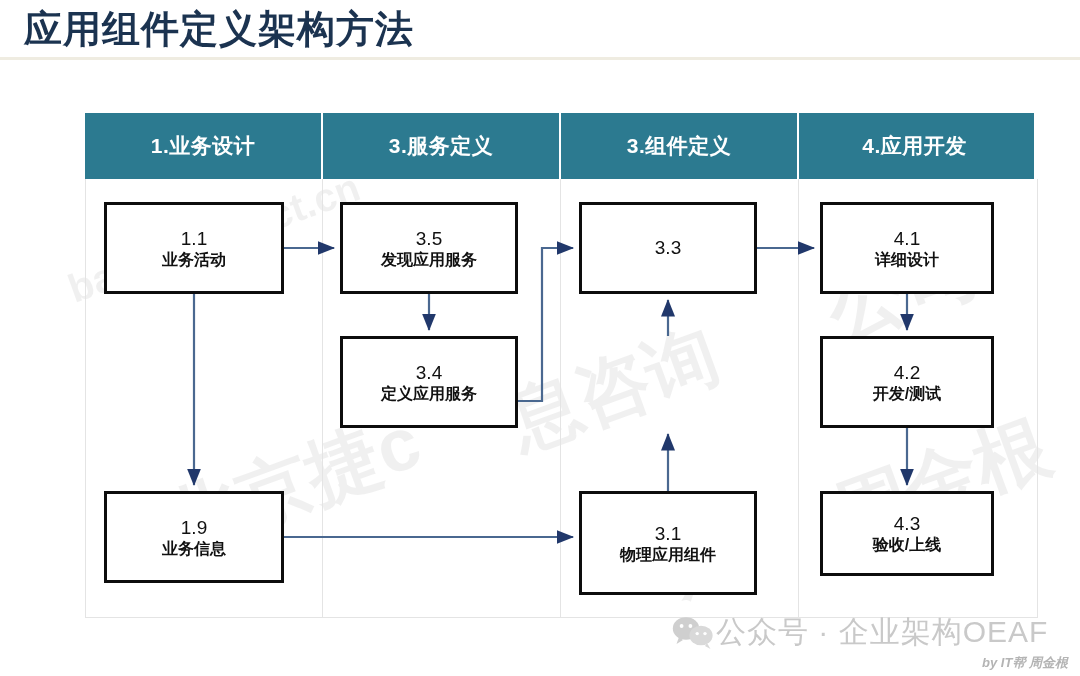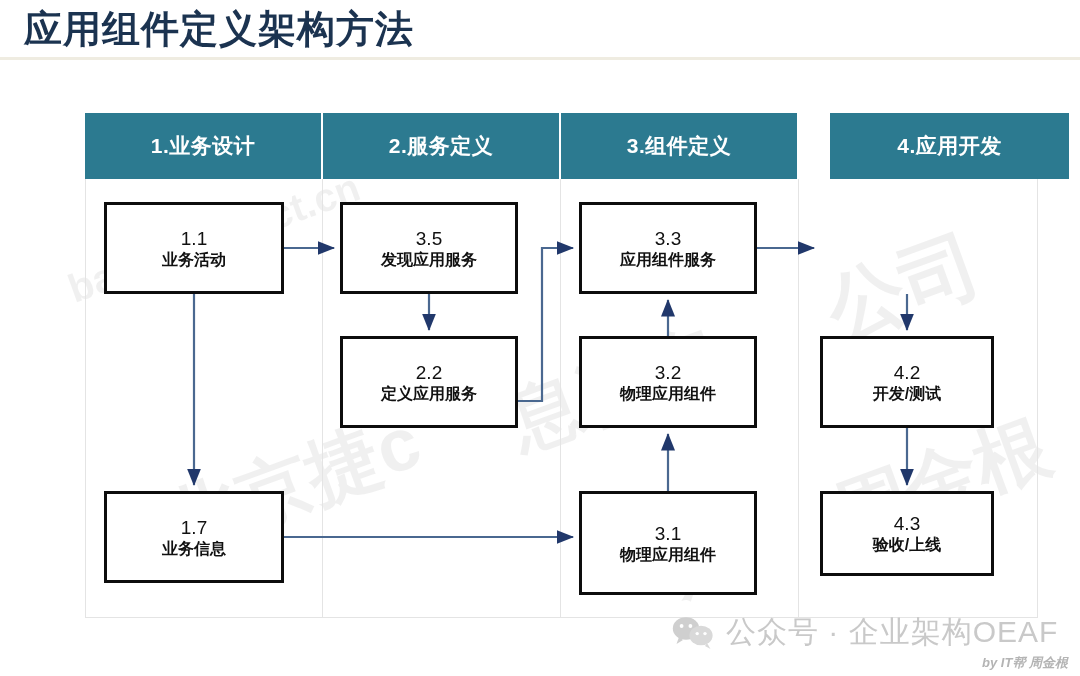--- a/index.html
+++ b/index.html
@@ -132,21 +132,21 @@
     width: 953px; height: 505px;
     pointer-events: none;
   }
 
   
   .footer {
     position: absolute;
     left: 672px; top: 612px;
     display: flex;
     align-items: center;
-    gap: 12px;
+    gap: 2px;
   }
   .wechat-ico { display: block; }
   .footer-text {
     font-size: 30px;
     color: #c9c9c9;
     letter-spacing: 1px;
     white-space: nowrap;
   }
   .byline {
     position: absolute;
@@ -176,23 +176,23 @@
   <div id="diagram">
 
     <div class="frame-left"></div>
     <div class="frame-right"></div>
     <div class="frame-bottom"></div>
     <div class="swim-sep" style="left:237px"></div>
     <div class="swim-sep" style="left:475px"></div>
     <div class="swim-sep" style="left:713px"></div>
 
     <div class="hdr" style="left:0px;width:236px">1.业务设计</div>
-    <div class="hdr" style="left:238px;width:236px">2.服务定义</div>
+    <div class="hdr" style="left:238px;width:236px">3.服务定义</div>
     <div class="hdr" style="left:476px;width:236px">3.组件定义</div>
-    <div class="hdr" style="left:745px;width:239px">4.应用开发</div>
+    <div class="hdr" style="left:710px;width:239px">4.应用开发</div>
     <div class="hdr-sep" style="left:236px"></div>
     <div class="hdr-sep" style="left:474px"></div>
     <div class="hdr-sep" style="left:712px"></div>
 
     <svg id="links" viewBox="0 0 953 505">
       <defs>
         <marker id="arrow" markerWidth="9" markerHeight="9" refX="7.5" refY="3.2" orient="auto" markerUnits="strokeWidth">
           <path d="M0,0 L8,3.2 L0,6.4 z" fill="#21386b"></path>
         </marker>
       </defs>
@@ -208,42 +208,41 @@
           <path d="M 822 181 L 822 217"></path>
           <path d="M 822 315 L 822 372"></path>
         </g>
     </svg>
 
     <div class="box" style="left:19px;top:89px;width:180px;height:92px">
       <span class="num">1.1</span>
       <span class="lbl">业务活动</span>
     </div>
     <div class="box" style="left:19px;top:378px;width:180px;height:92px">
-      <span class="num">1.7</span>
+      <span class="num">1.9</span>
       <span class="lbl">业务信息</span>
     </div>
     <div class="box" style="left:255px;top:89px;width:178px;height:92px">
       <span class="num">3.5</span>
       <span class="lbl">发现应用服务</span>
     </div>
     <div class="box" style="left:255px;top:223px;width:178px;height:92px">
-      <span class="num">2.2</span>
+      <span class="num">3.4</span>
       <span class="lbl">定义应用服务</span>
     </div>
     <div class="box" style="left:494px;top:89px;width:178px;height:92px">
       <span class="num">3.3</span>
-      <span class="lbl">应用组件服务</span>
-    </div>
-    <div class="box" style="left:494px;top:223px;width:178px;height:92px">
-      <span class="num">3.2</span>
-      <span class="lbl">物理应用组件</span>
     </div>
     <div class="box" style="left:494px;top:378px;width:178px;height:104px">
       <span class="num">3.1</span>
       <span class="lbl">物理应用组件</span>
+    </div>
+    <div class="box" style="left:735px;top:89px;width:174px;height:92px">
+      <span class="num">4.1</span>
+      <span class="lbl">详细设计</span>
     </div>
     <div class="box" style="left:735px;top:223px;width:174px;height:92px">
       <span class="num">4.2</span>
       <span class="lbl">开发/测试</span>
     </div>
     <div class="box" style="left:735px;top:378px;width:174px;height:85px">
       <span class="num">4.3</span>
       <span class="lbl">验收/上线</span>
     </div>
 

